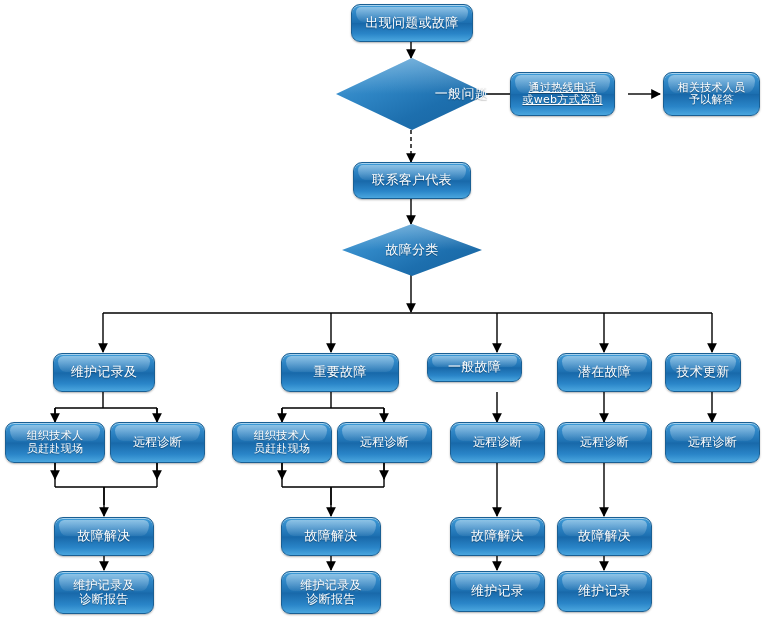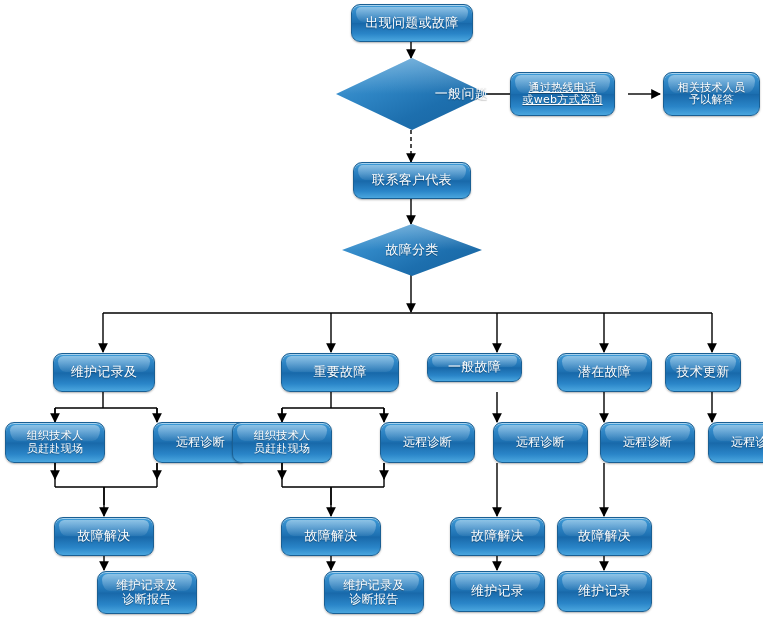--- a/index.html
+++ b/index.html
@@ -68,21 +68,21 @@
   }
   .diamond .gloss{
     position:absolute;left:0;top:0;width:100%;height:50%;
     background:linear-gradient(180deg,rgba(255,255,255,.30),rgba(255,255,255,0));
     -webkit-clip-path:polygon(50% 0,100% 100%,0 100%);
     clip-path:polygon(50% 0,100% 100%,0 100%);
   }
   .diamond .lbl{position:relative;z-index:3;}
 
   .fs13{font-size:13px;}
-  .fs12{font-size:12px;margin-left:43px;}
+  .fs12{font-size:12px;}
   .fs11{font-size:11px;}
 </style>
 </head>
 <body>
 
 <div id="canvas">
 
   <svg id="edges" viewBox="0 0 763 618">
     <defs>
       <marker id="arr" viewBox="0 0 10 10" refX="9" refY="5" markerWidth="7" markerHeight="7" orient="auto-start-reverse">

